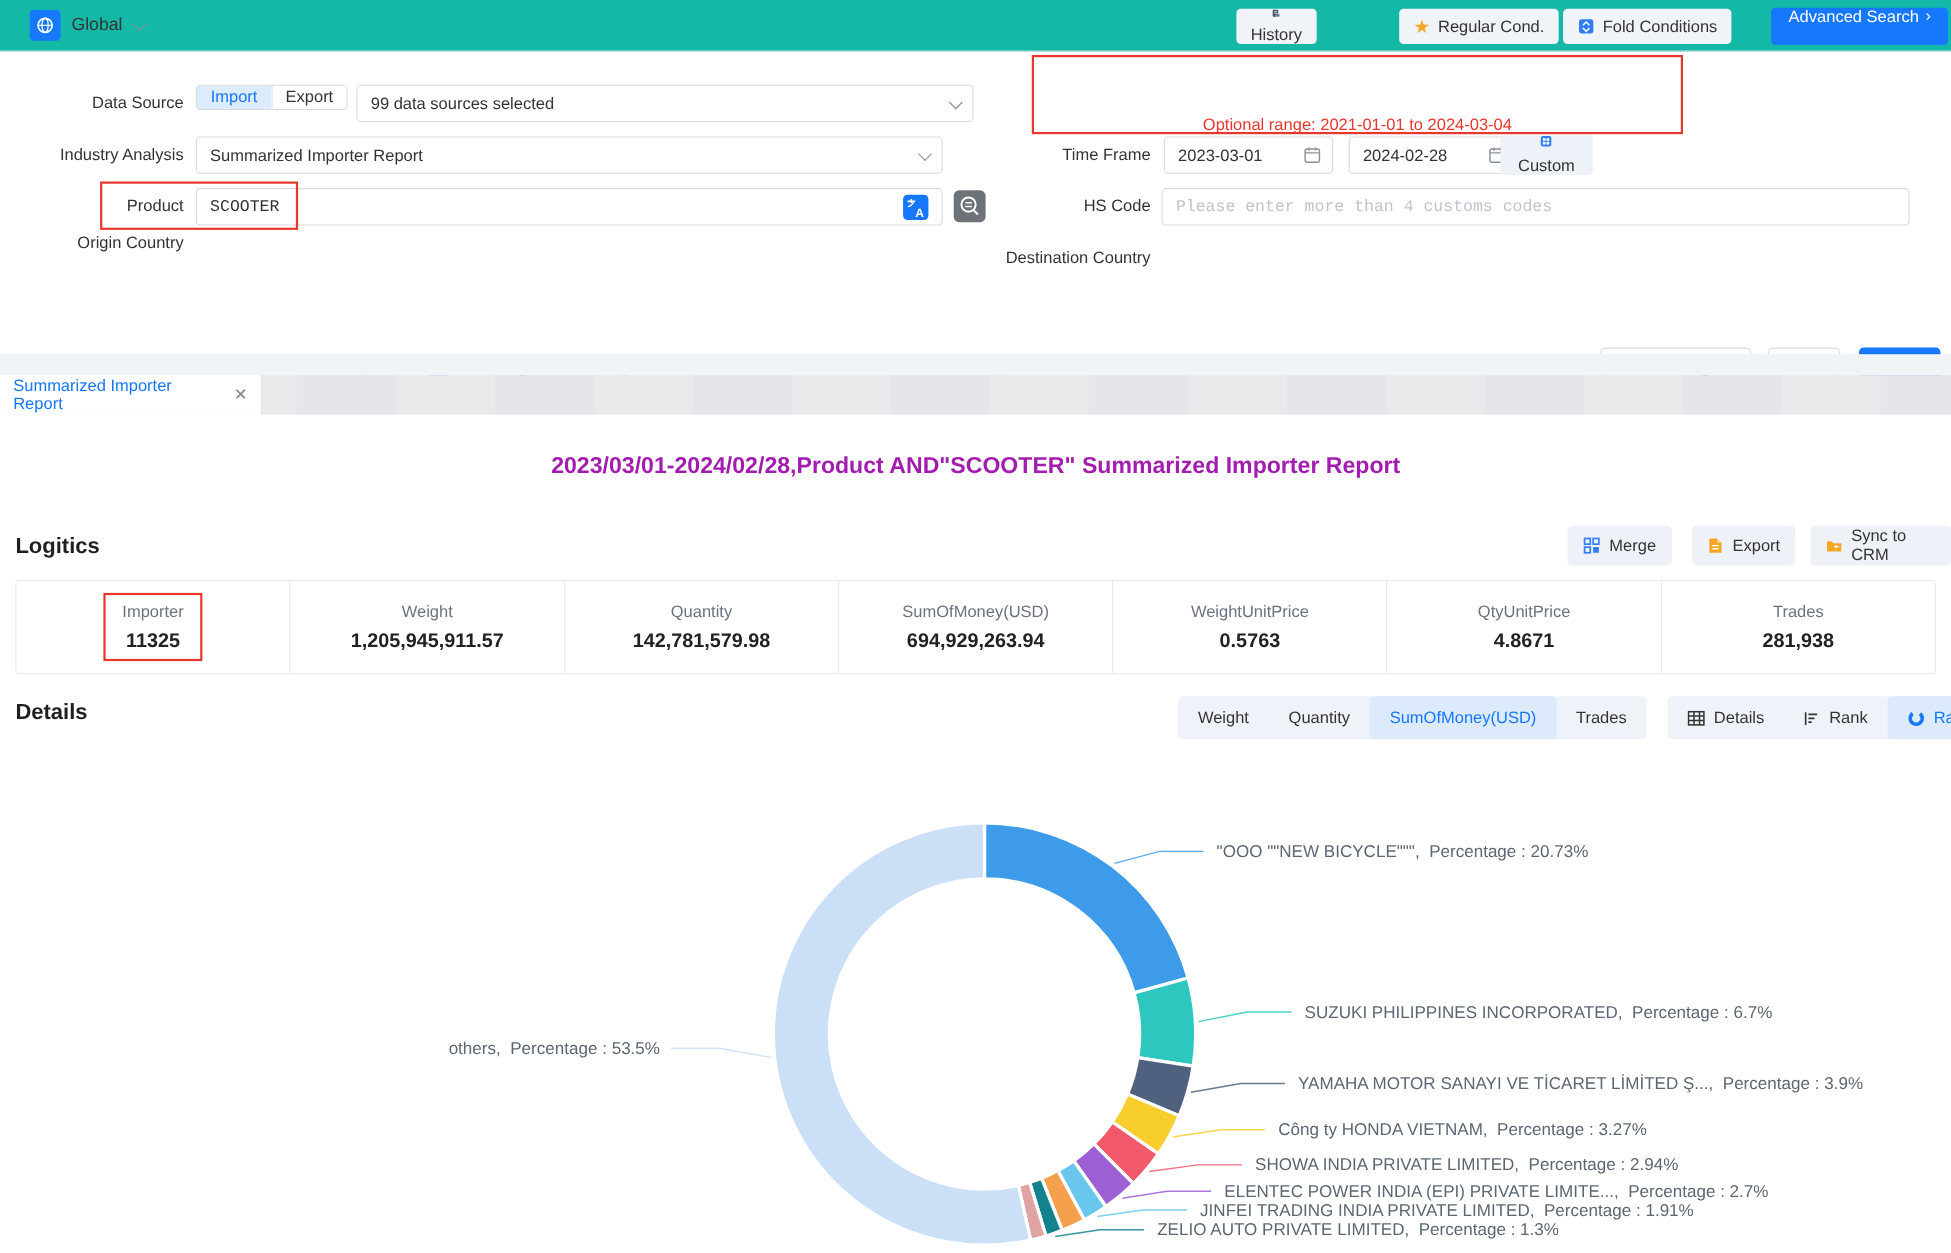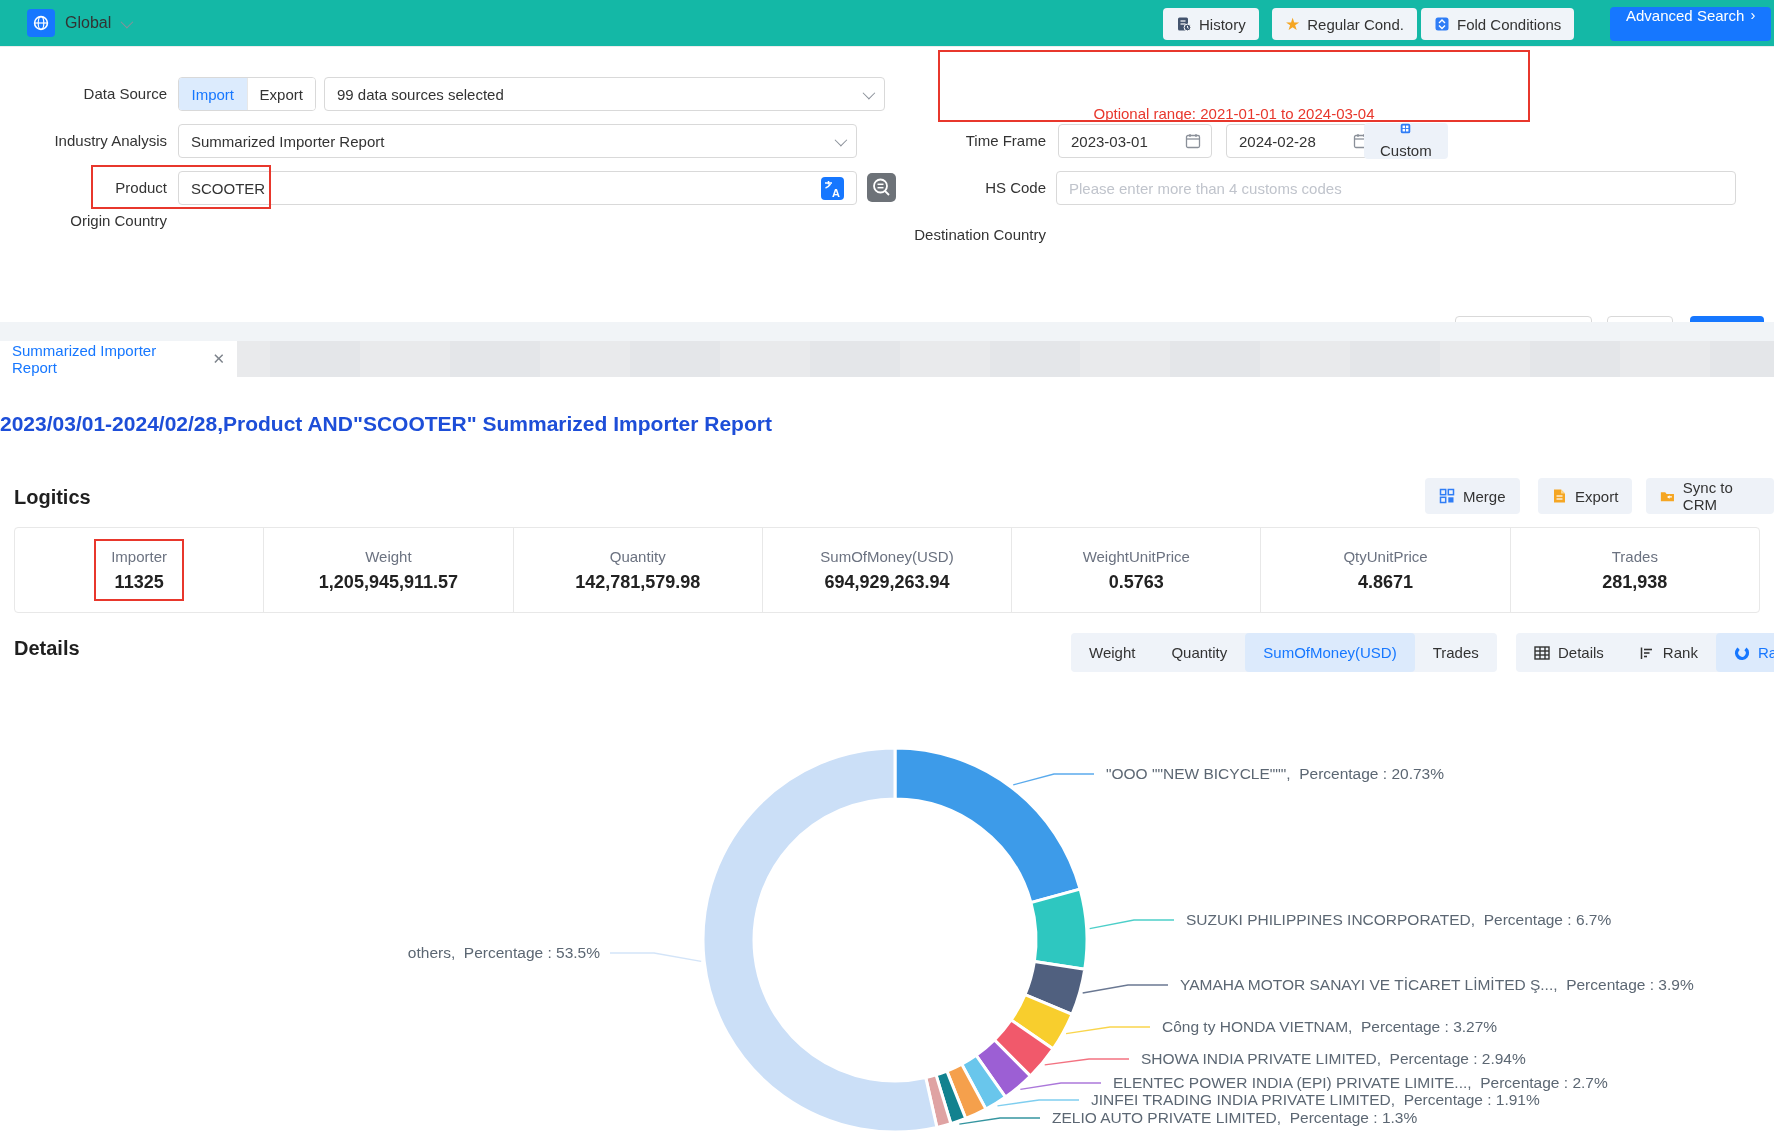--- a/index.html
+++ b/index.html
@@ -17,25 +17,25 @@
   .tb-adv { position:absolute; top:7px; height:34px; background:#1677ff; color:#fff; border:none; border-radius:4px; font-size:15px; display:flex; align-items:flex-start; gap:6px; padding:0 16px; cursor:pointer; }
   .adv-arrow { font-size:15px; line-height:1; }
 
   
   .formpanel { position:absolute; left:0; top:48px; width:1774px; height:272px; background:#fff; }
   .f-label { position:absolute; width:167px; text-align:right; font-size:15px; color:#333; line-height:34px; }
   .f-label-r { position:absolute; left:848px; width:198px; text-align:right; font-size:15px; color:#333; line-height:34px; }
   .f-field { position:absolute; height:34px; border:1px solid #d9d9d9; border-radius:4px; background:#fff; font-size:15px; display:flex; align-items:center; padding:0 12px; }
   .f-select { justify-content:space-between; cursor:pointer; }
   .placeholder { color:#c0c4cc; }
-  .seg { position:absolute; left:178px; width:138px; height:34px; border:1px solid #d9d9d9; border-radius:4px; display:flex; overflow:hidden; }
+  .seg { position:absolute; left:178px; width:138px; height:23px; border:1px solid #d9d9d9; border-radius:4px; display:flex; overflow:hidden; }
   .seg > div { flex:1; display:flex; align-items:center; justify-content:center; font-size:15px; cursor:pointer; }
   .seg-active { background:#dcebfd; color:#1677ff; }
   .seg-idle { background:#fff; color:#333; border-left:1px solid #e8e8e8; }
-  input.f-input { position:absolute; height:34px; border:1px solid #d9d9d9; border-radius:4px; font-size:15px; padding:0 24px 0 12px; color:#333; font-family:Liberation Sans, sans-serif; outline:none; }
+  input.f-input { position:absolute; height:34px; border:1px solid #d9d9d9; border-radius:4px; font-size:15px; padding:0 24px 0 12px; color:#333; font-family:Liberation Mono, monospace; outline:none; }
   input.f-input::placeholder { color:#c0c4cc; }
   .inline-ico { position:absolute; cursor:pointer; }
   .redbox { position:absolute; border:2px solid #e8372c; z-index:5; pointer-events:none; }
   .opt-range { position:absolute; left:938px; top:57px; width:592px; text-align:center; color:#e8372c; font-size:15px; }
   .datebox { position:absolute; height:34px; border:1px solid #d9d9d9; border-radius:4px; display:flex; align-items:center; justify-content:space-between; padding:0 10px 0 12px; font-size:15px; color:#333; cursor:pointer; background:#fff; }
   .custom-btn { position:absolute; height:36px; background:#edf2f9; border-radius:4px; display:flex; align-items:center; gap:8px; padding:0 16px; font-size:15px; color:#333; cursor:pointer; }
   .cb-row { position:absolute; top:274px; height:24px; display:flex; align-items:center; gap:10px; cursor:pointer; }
   .cb-box { width:17px; height:17px; background:#1677ff; border-radius:3px; color:#fff; font-size:12px; display:flex; align-items:center; justify-content:center; }
   .cb-lab { font-size:15px; color:#333; }
   .pill { position:absolute; left:872px; top:274px; width:48px; height:22px; background:#eef2f8; border-radius:11px; display:flex; align-items:center; justify-content:center; cursor:pointer; }
@@ -45,21 +45,21 @@
 
   
   .band { position:absolute; left:0; top:322px; width:1774px; height:19px; background:#f1f4f7; }
   .tabstrip { position:absolute; left:0; top:341px; width:1774px; height:36px;
      background:repeating-linear-gradient(90deg,#e9eaec 0 90px,#e4e6e9 90px 180px); }
   .tab-active { position:absolute; left:0; top:0; width:237px; height:36px; background:#fff; display:flex; align-items:center; gap:14px; padding:0 12px; cursor:pointer; }
   .tab-active span.t { font-size:15px; color:#1677ff; }
   .tab-x { color:#7d838b; font-size:15px; cursor:pointer; }
 
   
-  .title { position:absolute; left:0; top:412px; width:1774px; font-size:21px; font-weight:600; color:#1d4ed8; }
+  .title { position:absolute; left:0; top:412px; width:1774px; text-align:center; font-size:21px; font-weight:600; color:#a21caf; }
   .sec-h { position:absolute; font-size:20px; font-weight:700; color:#1f1f1f; }
   .act-btn { position:absolute; top:478px; height:36px; background:#eef2f8; border-radius:4px; display:flex; align-items:center; gap:8px; padding:0 14px; font-size:15px; color:#333; cursor:pointer; }
 
   .stats { position:absolute; left:14px; top:527px; width:1746px; height:86px; border:1px solid #e8e8e8; border-radius:4px; background:#fff; display:flex; }
   .stat { flex:1; position:relative; display:flex; flex-direction:column; align-items:center; justify-content:center; gap:7px; }
   .stat + .stat { border-left:1px solid #e8e8e8; }
   .stat .sl { font-size:15px; color:#6b7280; }
   .stat .sv { font-size:18px; font-weight:700; color:#222; }
 
   .grp { position:absolute; top:633px; height:39px; background:#eff3f9; border-radius:4px; display:flex; align-items:stretch; }
@@ -80,21 +80,21 @@
         <svg width="18" height="18" viewBox="0 0 18 18">
             <circle cx="9" cy="9" r="6.4" fill="none" stroke="#fff" stroke-width="1.6"></circle>
             <ellipse cx="9" cy="9" rx="2.8" ry="6.4" fill="none" stroke="#fff" stroke-width="1.2"></ellipse>
             <line x1="2.6" y1="9" x2="15.4" y2="9" stroke="#fff" stroke-width="1.2"></line>
           </svg>
       </span>
       <span class="global-label">Global</span>
       <span class="chev"></span>
     </div>
 
-    <div class="tb-btn" style="left:1163px;">
+    <div class="tb-btn" style="left:1124px;flex-direction:column;">
       <svg width="16" height="16" viewBox="0 0 16 16">
           <rect x="2" y="1.5" width="10" height="13" rx="1.5" fill="#44546e"></rect>
           <line x1="4.5" y1="5" x2="9.5" y2="5" stroke="#fff" stroke-width="1.2"></line>
           <line x1="4.5" y1="8" x2="9.5" y2="8" stroke="#fff" stroke-width="1.2"></line>
           <circle cx="11.5" cy="11.5" r="3.4" fill="#44546e" stroke="#fff" stroke-width="1"></circle>
           <polyline points="11.5,9.9 11.5,11.7 12.8,12.3" fill="none" stroke="#fff" stroke-width="1"></polyline>
         </svg>
       <span>History</span>
     </div>
     <div class="tb-btn" style="left:1272px;">

